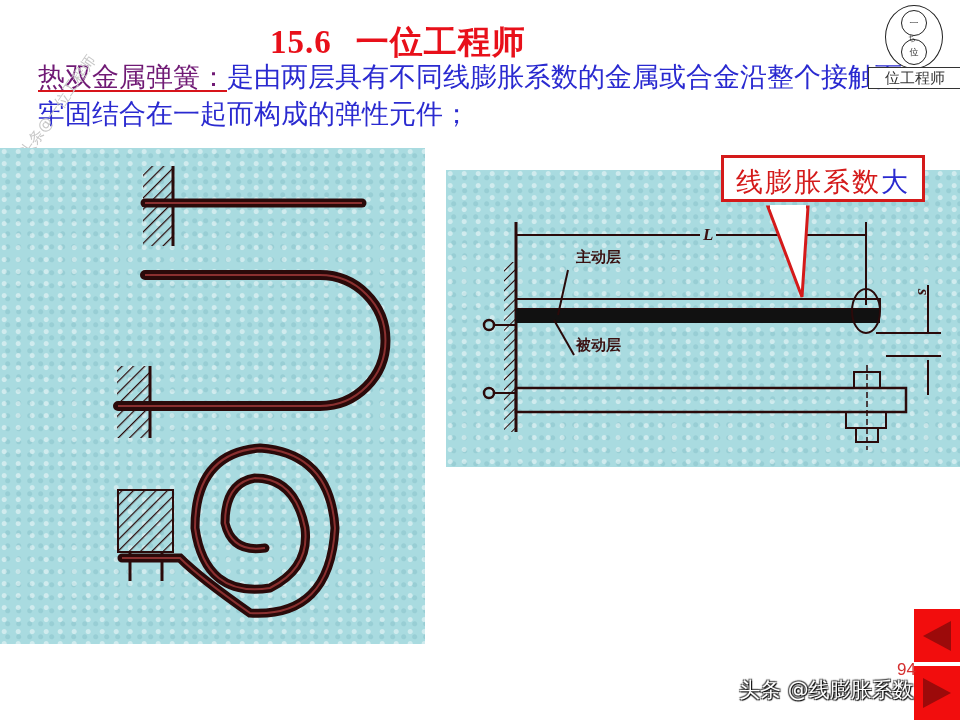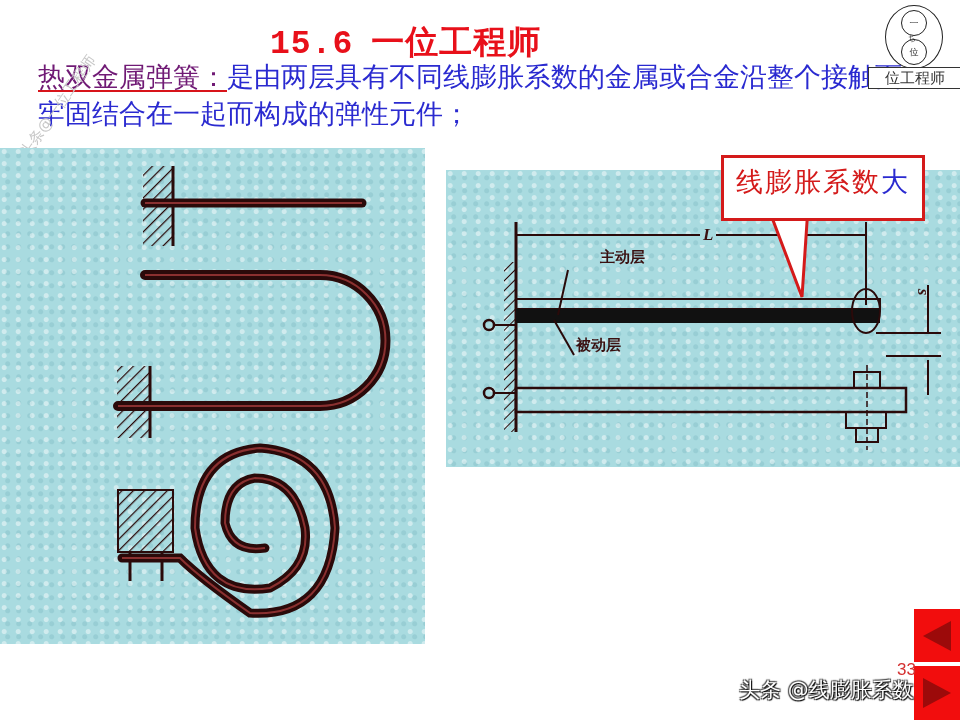--- a/index.html
+++ b/index.html
@@ -1,31 +1,31 @@
 <!DOCTYPE html>
 <html><head>
 <meta charset="utf-8">
 <style>
   html,body{margin:0;padding:0;}
   body{width:960px;height:720px;background:#ffffff;position:relative;overflow:hidden;font-family:"DejaVu Sans","Liberation Sans",sans-serif;}
   .slide-title{position:absolute;left:270px;top:20px;font-size:33px;font-weight:bold;color:#e8101a;letter-spacing:1px;white-space:nowrap;}
-  .slide-title .num{margin-right:18px;font-family:Liberation Mono, monospace;}
+  .slide-title .num{margin-right:24px;font-family:Liberation Serif, serif;}
   .def{position:absolute;left:38px;top:58px;width:880px;font-size:27px;line-height:37px;color:#2a2ad0;}
   .def .term{color:#701a75;text-decoration:underline;text-decoration-color:#d8141a;text-decoration-thickness:2px;text-underline-offset:4px;}
   .watermark-diag{position:absolute;left:8px;top:30px;font-size:15px;color:#c8c8c8;transform:rotate(-55deg);transform-origin:left top;white-space:nowrap;top:150px;left:16px;}
   .logo{position:absolute;left:885px;top:5px;width:56px;height:62px;border:1px solid #222;border-radius:50%;background:#fff;}
   .logo .c1,.logo .c2{position:absolute;left:15px;width:24px;height:24px;border:1px solid #222;border-radius:50%;font-size:9px;text-align:center;line-height:24px;color:#222;}
   .logo .c1{top:4px;}
   .logo .c2{top:33px;}
   .logo-label{position:absolute;left:868px;top:67px;width:92px;height:20px;border:1px solid #333;background:#fff;font-size:15px;line-height:20px;color:#333;text-align:center;white-space:nowrap;}
   .panel{position:absolute;background-color:#a9dbe0;background-image:radial-gradient(circle at 30% 30%,rgba(255,255,255,.45) 0 2px,transparent 3px),radial-gradient(circle at 70% 60%,rgba(120,180,190,.35) 0 2px,transparent 3px);background-size:14px 12px,11px 13px;}
   .panel-left{left:0;top:148px;width:425px;height:496px;}
   .panel-right{left:446px;top:170px;width:514px;height:297px;}
   .panel svg{position:absolute;left:0;top:0;}
-  .callout{position:absolute;left:721px;top:155px;width:204px;height:66px;border:3px solid #d41a1a;background:#fff;box-sizing:border-box;font-size:27px;line-height:48px;color:#d41a1a;text-align:center;letter-spacing:2px;white-space:nowrap;}
+  .callout{position:absolute;left:721px;top:155px;width:204px;height:47px;border:3px solid #d41a1a;background:#fff;box-sizing:border-box;font-size:27px;line-height:48px;color:#d41a1a;text-align:center;letter-spacing:2px;white-space:nowrap;}
   .callout .accent{color:#2a2ad0;}
   .callout-tail{position:absolute;left:0;top:0;}
   .nav-prev,.nav-next{position:absolute;left:914px;width:46px;background:#f20d0d;cursor:pointer;}
   .nav-prev{top:609px;height:53px;}
   .nav-next{top:666px;height:54px;}
   .nav-prev .tri,.nav-next .tri{position:absolute;top:50%;transform:translateY(-50%);width:0;height:0;border-top:15px solid transparent;border-bottom:15px solid transparent;}
   .nav-prev .tri{left:9px;border-right:28px solid #9c0a0a;}
   .nav-next .tri{left:9px;border-left:28px solid #9c0a0a;}
   .page-num{position:absolute;left:897px;top:660px;font-size:17px;color:#d43030;font-family:"Liberation Sans",sans-serif;}
   .source-mark{position:absolute;left:739px;top:676px;font-size:21px;color:#ffffff;text-shadow:1px 1px 1px #000,-1px -1px 1px #555,1px -1px 1px #444,-1px 1px 1px #444;white-space:nowrap;}
@@ -115,35 +115,35 @@
     <line x1="421" y1="195" x2="421" y2="280" stroke="#2a0a0a" stroke-width="1.5" stroke-dasharray="6 3"></line>
 
     <line x1="430" y1="163" x2="495" y2="163" stroke="#2a0a0a" stroke-width="2"></line>
     <line x1="440" y1="186" x2="495" y2="186" stroke="#2a0a0a" stroke-width="2"></line>
     <line x1="482" y1="115" x2="482" y2="163" stroke="#2a0a0a" stroke-width="2"></line>
     <line x1="482" y1="190" x2="482" y2="225" stroke="#2a0a0a" stroke-width="2"></line>
 
     <line x1="122" y1="100" x2="112" y2="145" stroke="#2a0a0a" stroke-width="2"></line>
     <line x1="108" y1="150" x2="128" y2="185" stroke="#2a0a0a" stroke-width="2"></line>
   </svg>
-  <div class="dlabel" style="left:130px;top:78px;margin-left:24px;">主动层</div>
+  <div class="dlabel" style="left:130px;top:78px;">主动层</div>
   <div class="dlabel" style="left:130px;top:166px;">被动层</div>
   <div class="dlabel dlabel-L" style="left:254px;top:55px;background:#a9dbe0;padding:0 3px;">L</div>
   <div class="dlabel dlabel-L" style="left:474px;top:112px;transform:rotate(90deg);">s</div>
 </div>
 
 <svg class="callout-tail" width="960" height="720" style="position:absolute;left:0;top:0;pointer-events:none;">
   <polygon points="768,207 808,207 802,297" fill="#fff" stroke="#d41a1a" stroke-width="3"></polygon>
   <line x1="770" y1="207" x2="806" y2="207" stroke="#fff" stroke-width="4"></line>
 </svg>
 <div class="callout">
   <span>线膨胀系数</span><span class="accent">大</span>
 </div>
 
 <div class="nav-prev">
   <div class="tri"></div>
 </div>
 <div class="nav-next">
   <div class="tri"></div>
 </div>
 
-<div class="page-num">33</div>
+<div class="page-num">94</div>
 <div class="source-mark">头条 @线膨胀系数</div>
 
 </body></html>

